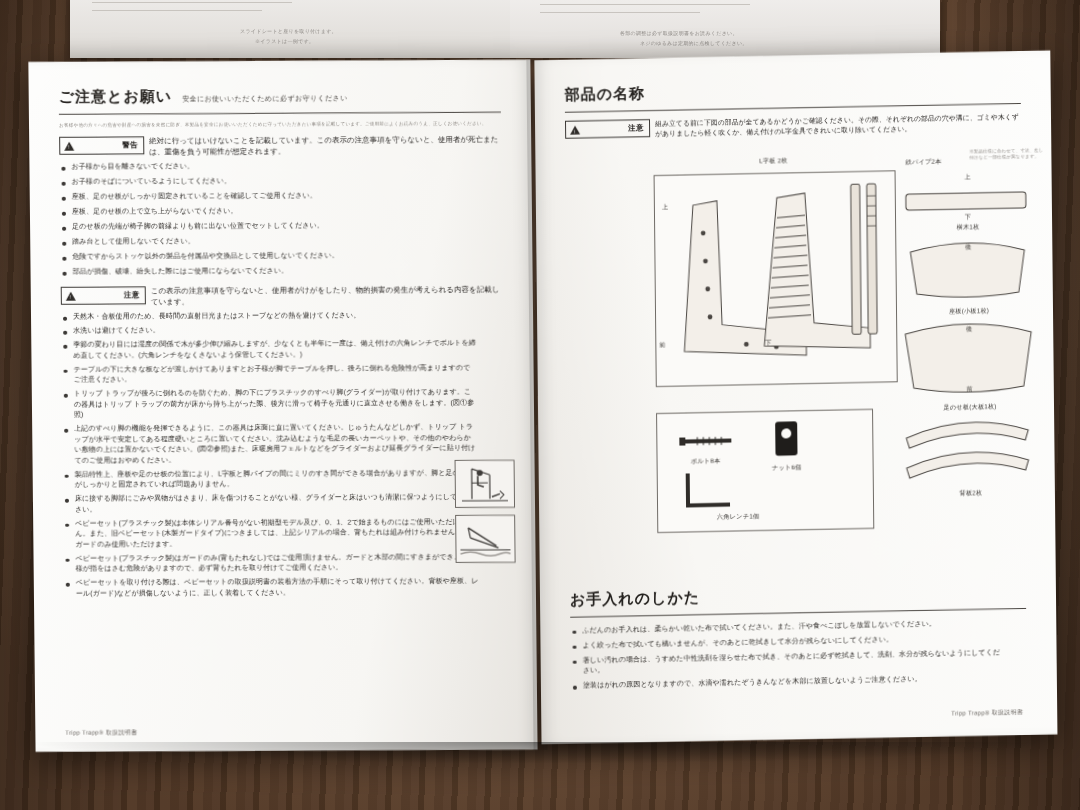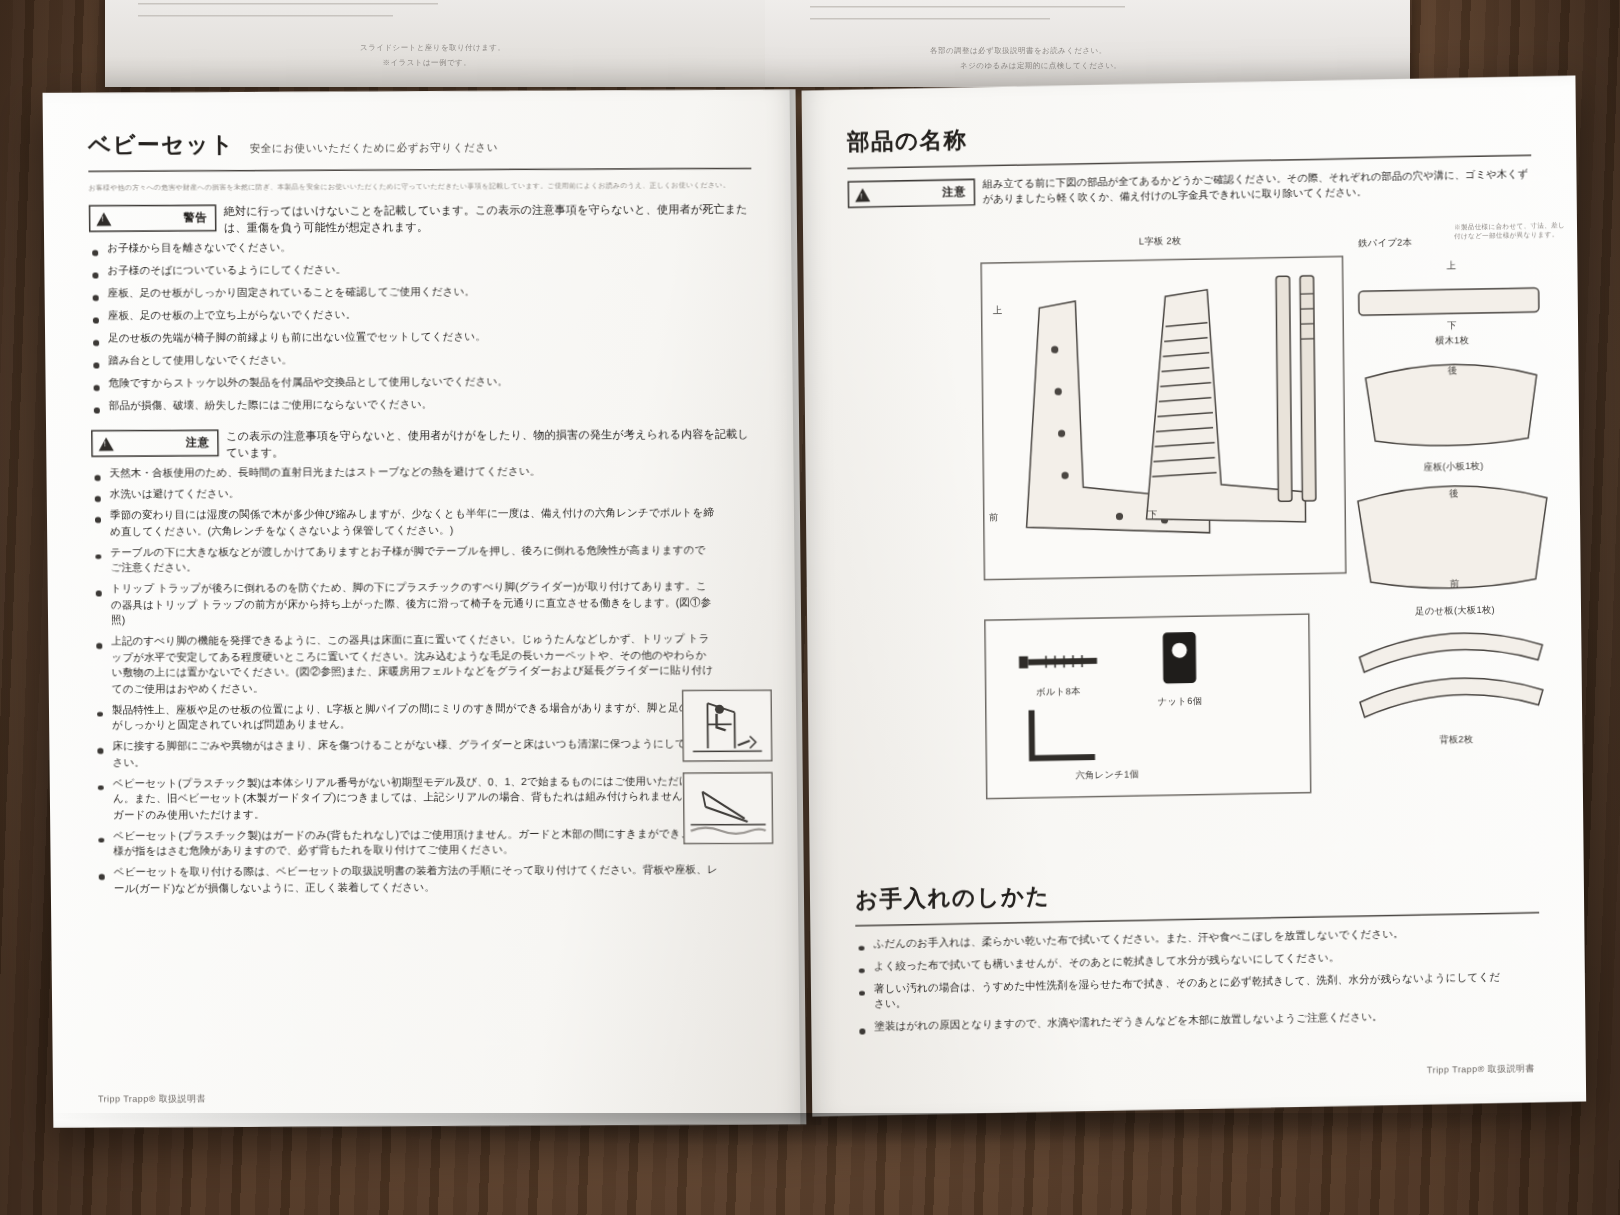--- a/index.html
+++ b/index.html
@@ -174,21 +174,21 @@
     <div class="bb-text" style="left:110px;top:38px;">各部の調整は必ず取扱説明書をお読みください。</div>
     <div class="bb-text" style="left:130px;top:48px;">ネジのゆるみは定期的に点検してください。</div>
   </div>
 </div>
 
 <div class="spread">
 
   <div class="page page-left">
     <div class="pad">
       <div style="display:flex;align-items:baseline;">
-        <span class="h1">ベビーセット</span>
+        <span class="h1">ご注意とお願い</span>
         <span class="h1-sub">安全にお使いいただくために必ずお守りください</span>
       </div>
       <div class="rule"></div>
       <div class="micro">お客様や他の方々への危害や財産への損害を未然に防ぎ、本製品を安全にお使いいただくために守っていただきたい事項を記載しています。ご使用前によくお読みのうえ、正しくお使いください。</div>
 
       <div class="warn-row">
         <div class="warn-box">
           <div class="tri"></div>
           <span class="warn-tag">警告</span>
         </div>

